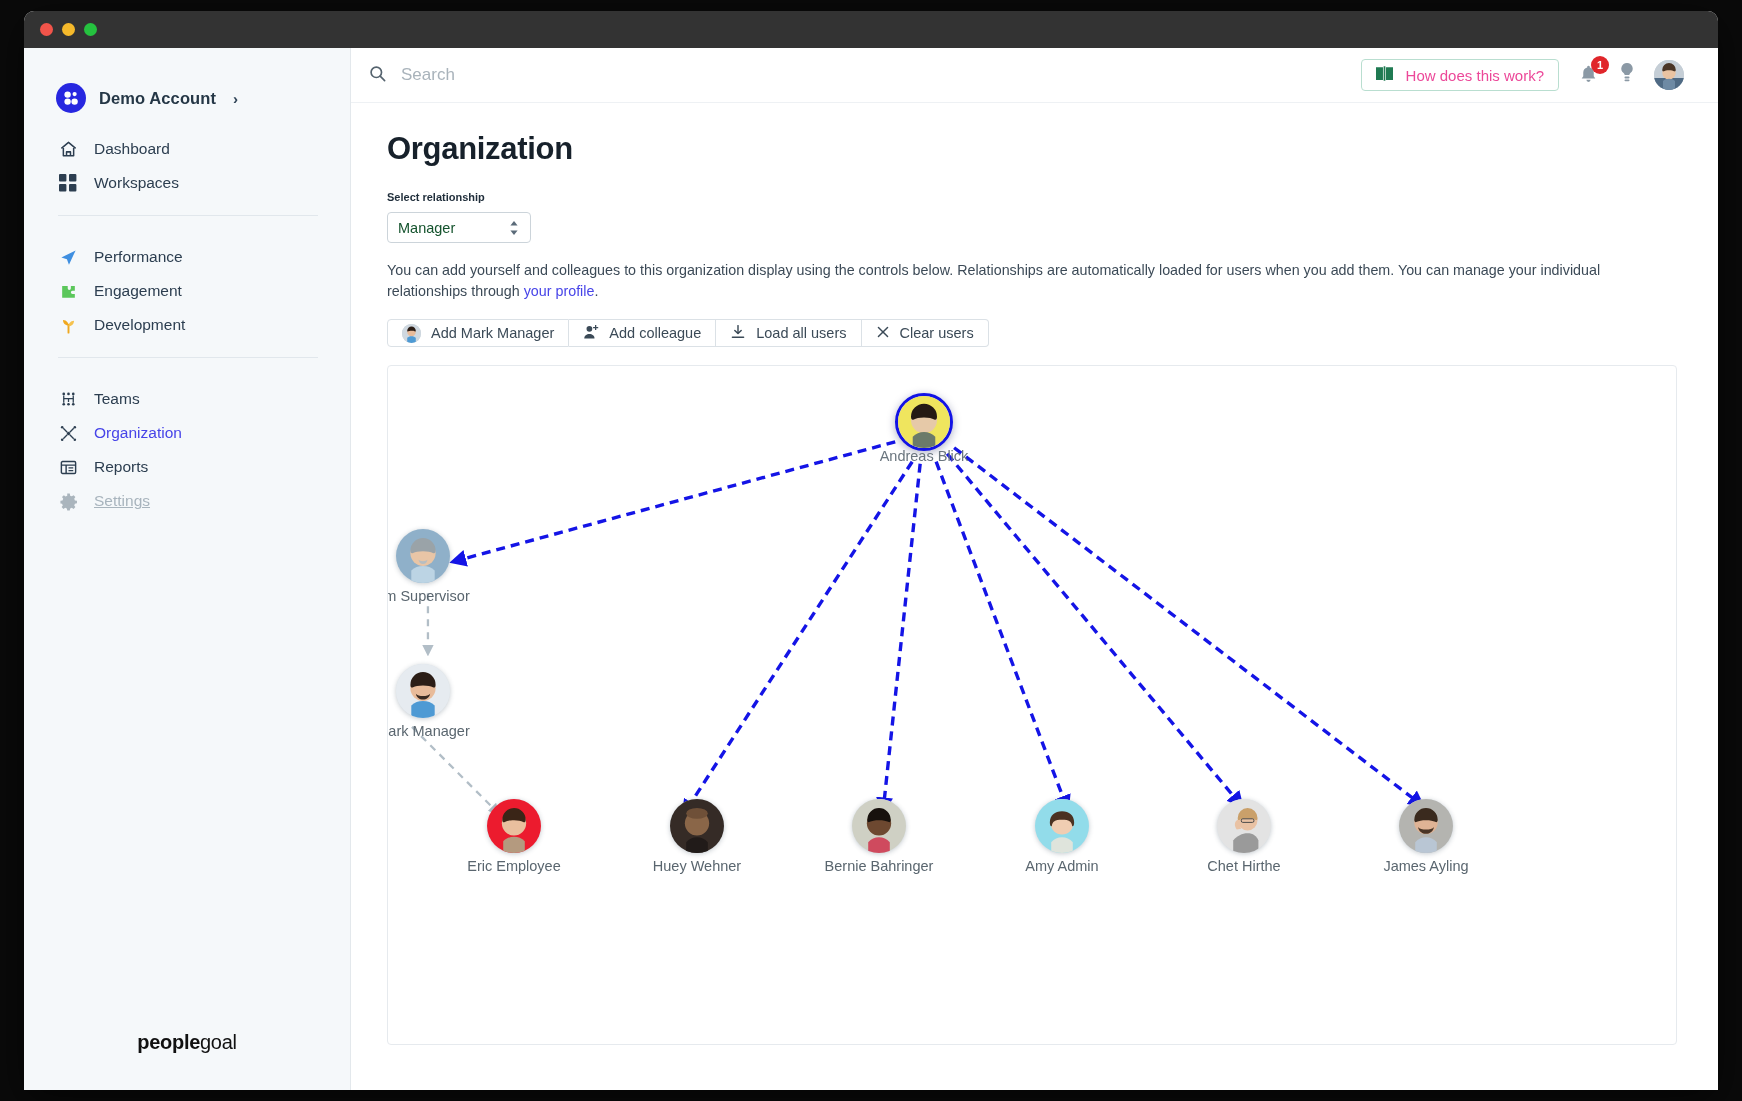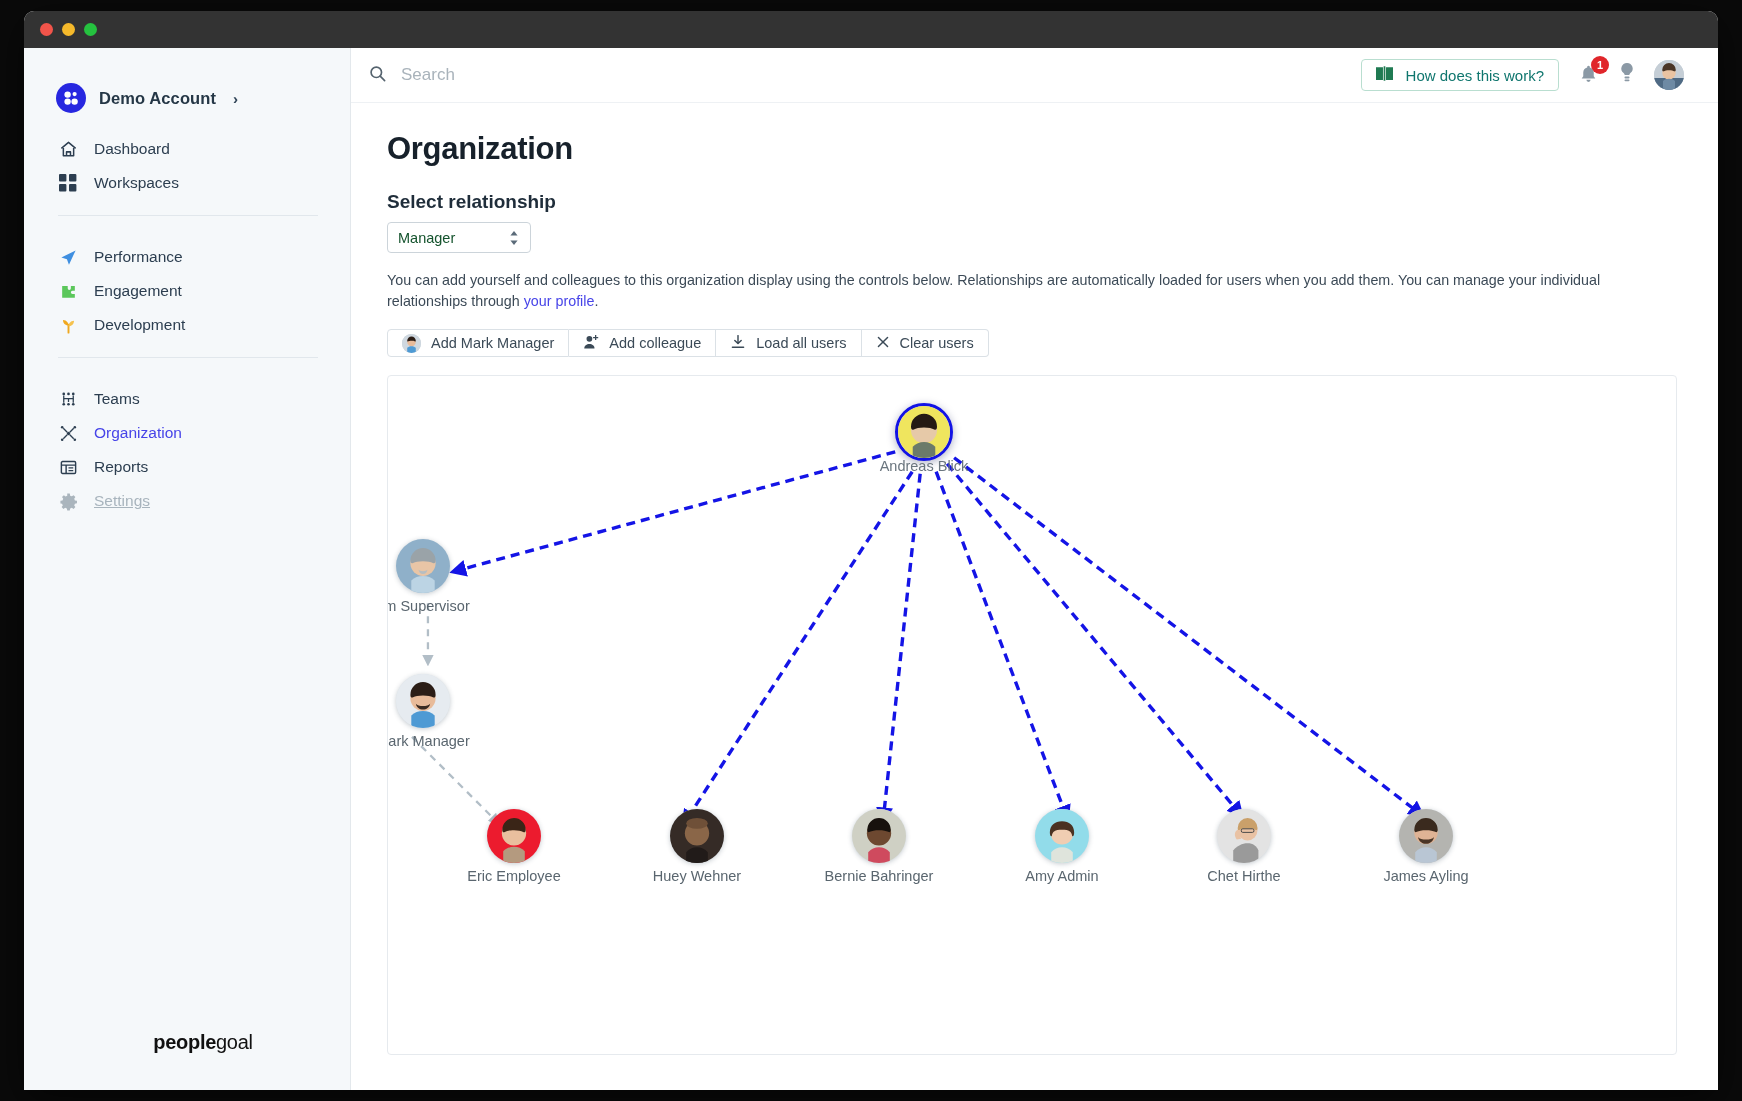--- a/index.html
+++ b/index.html
@@ -69,21 +69,21 @@
     font-size: 15.5px;
     color: #2c3e50;
     cursor: pointer;
   }
   .navitem .ic { width: 20px; height: 20px; display:flex; align-items:center; justify-content:center; flex:0 0 20px;}
   .navitem.active .lbl { color: #4744e8; }
   .navitem.disabled .lbl { color: #a8b4bd; text-decoration: underline; }
   .divider { height:1px; background:#e1e7ec; margin: 15px 32px 14px 34px; }
 
   .brand {
-    position: absolute; bottom: 36px; left: 16px; width: 100%;
+    position: absolute; bottom: 36px; left: 0; width: 100%;
     text-align: center;
     font-size: 20px; letter-spacing: -.3px;
     color: #111;
   }
   .brand b { font-weight: 800; }
   .brand span { font-weight: 400; }
 
   
   .main { flex: 1 1 auto; background: #fff; position: relative; overflow: hidden;}
   .topbar {
@@ -97,21 +97,21 @@
     font-size: 17px; color: #36404a; width: 420px;
     font-family: "Liberation Sans", sans-serif;
   }
   .search-input::placeholder { color: #a9b3bb; }
   .topright { display:flex; align-items:center; gap: 19px; }
   .howbtn {
     display:flex; align-items:center; gap: 13px;
     border: 1px solid #b9ded0;
     border-radius: 4px;
     height: 32px; padding: 8px 14px;
-    color: #0f766e; font-size: 15px;
+    color: #ec4899; font-size: 15px;
     background:#fff; cursor:pointer;
     font-family: "Liberation Sans", sans-serif;
   }
   .bell-wrap { position: relative; width: 22px; height: 24px; cursor:pointer;}
   .badge {
     position:absolute; top:-7px; right:-9px;
     min-width: 18px; height: 18px; border-radius: 50%;
     background:#e0262b; color:#fff;
     font-size: 11px; font-weight:700;
     display:flex; align-items:center; justify-content:center;
@@ -119,21 +119,21 @@
   .avatar-top {
     width: 30px; height: 30px; border-radius: 50%;
     overflow:hidden; cursor:pointer; flex:0 0 30px;
     background: #c8d2da;
   }
 
   .content { padding: 28px 0 0 36px; }
   h1.page-title {
     font-size: 31px; font-weight: 800; color: #17212b; letter-spacing: -.3px;
   }
-  .field-label { font-size: 19px; font-weight: 700; color:#1f2d3a; margin-top: 24px;}
+  .field-label { font-size: 11px; font-weight: 700; color:#1f2d3a; margin-top: 24px;}
   .select-wrap {
     margin-top: 9px;
     position: relative; width: 144px; height: 31px;
   }
   select.rel-select {
     appearance: none; -webkit-appearance:none;
     width: 144px; height: 31px;
     border: 1px solid #ccd4da; border-radius: 4px;
     background: #fff;
     padding: 0 10px;

